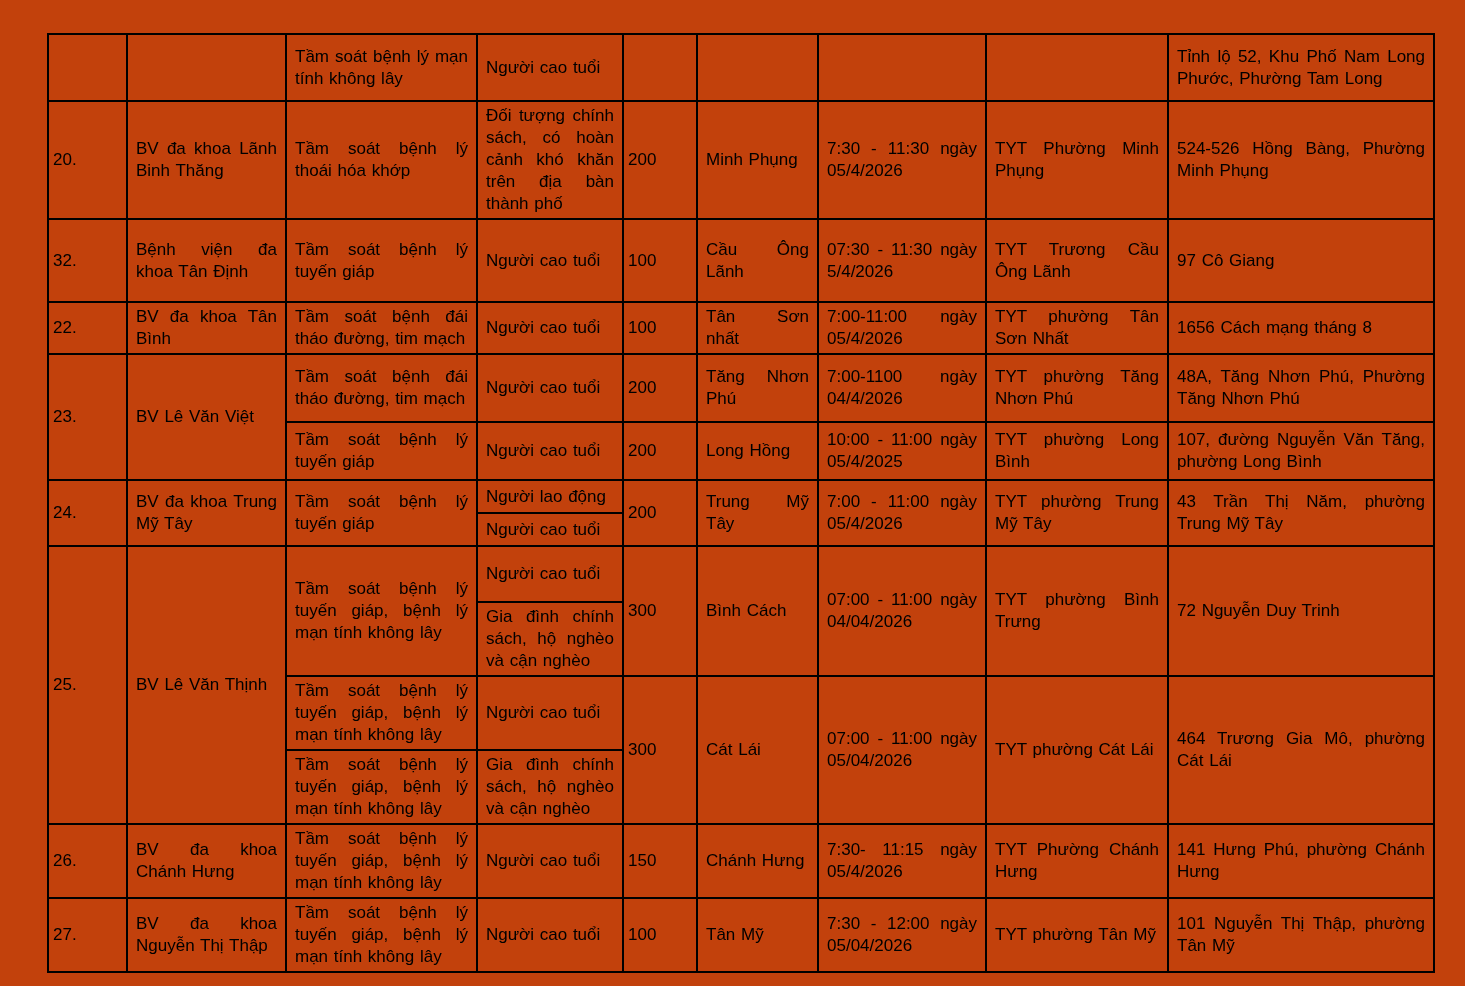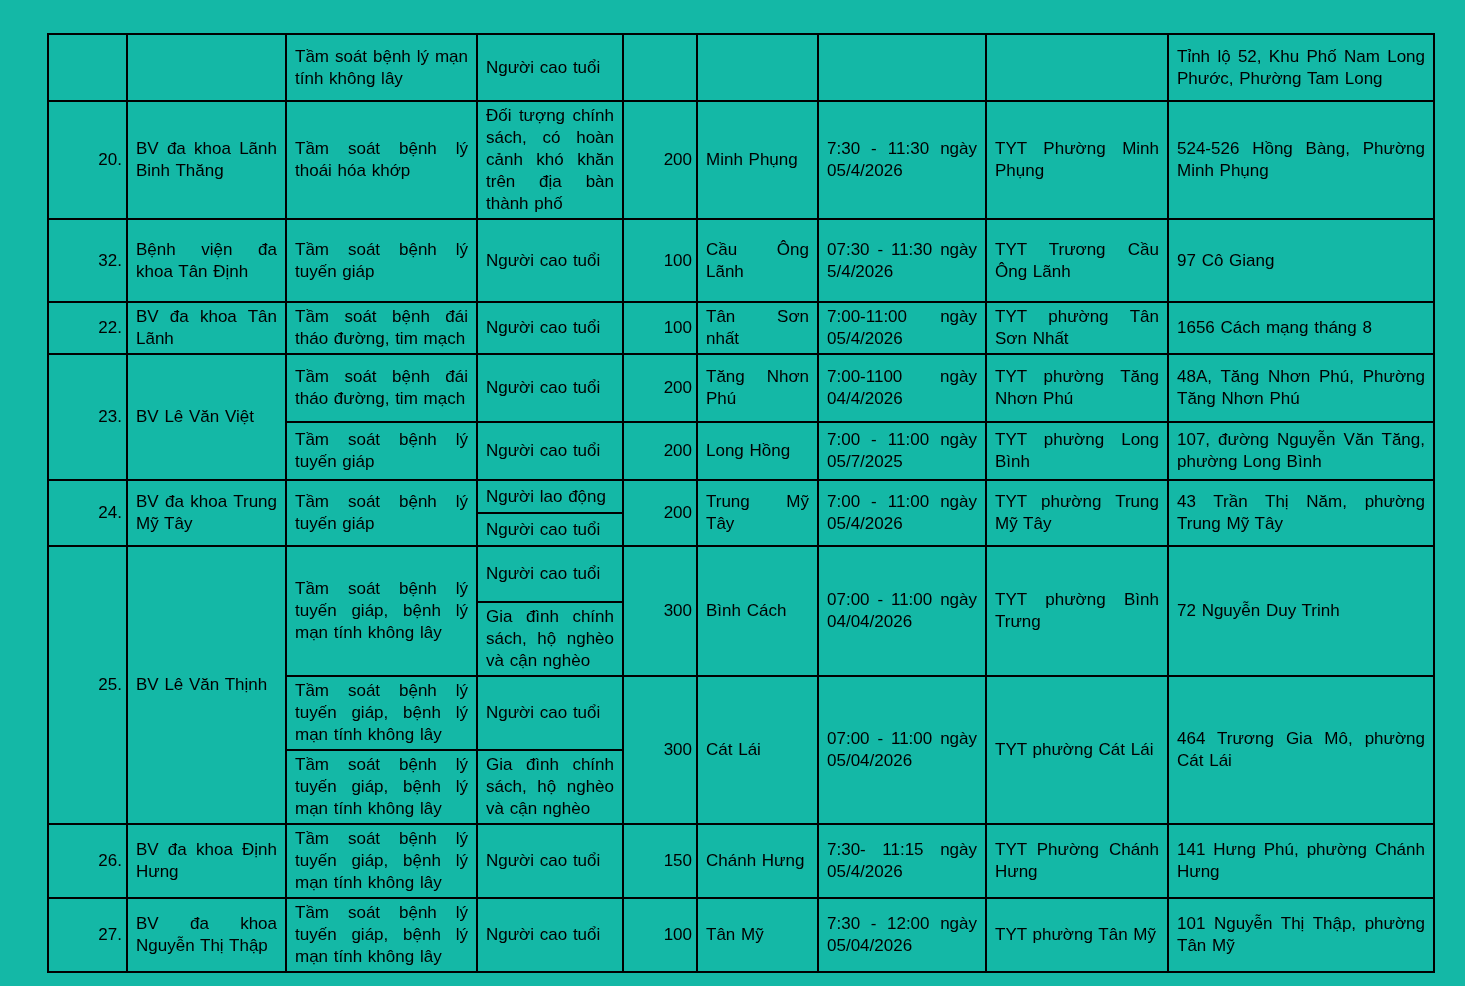--- a/index.html
+++ b/index.html
@@ -1,20 +1,20 @@
 <!DOCTYPE html>
 <html lang="vi"><head>
 <meta charset="utf-8">
 <style>
   html, body { margin: 0; padding: 0; background: #ffffff; }
   .page {
     position: relative;
     width: 1465px;
     height: 986px;
-    background: #14b8a6;
+    background: #c2410c;
     font-family: "Liberation Sans", "DejaVu Sans", sans-serif;
     color: #000000;
   }
   table.sched {
     position: absolute;
     left: 47px;
     top: 33px;
     width: 1386px;
     border-collapse: collapse;
     table-layout: fixed;
@@ -23,21 +23,21 @@
     border: 2px solid #000000;
     vertical-align: middle;
     padding: 3px 8px;
     font-size: 17px;
     line-height: 22px;
     text-align: justify;
     overflow: hidden;
     word-spacing: 1px;
   }
   table.sched td.center {
-    text-align: right;
+    text-align: left;
     padding: 3px 4px;
   }
 </style>
 </head>
 <body>
 
 <div class="page">
   <table class="sched">
     <colgroup>
       <col style="width:79px">
@@ -83,21 +83,21 @@
       <td>Người cao tuổi</td>
       <td class="center">100</td>
       <td>Cầu Ông Lãnh</td>
       <td>07:30 - 11:30 ngày 5/4/2026</td>
       <td>TYT Trương Cầu Ông Lãnh</td>
       <td>97 Cô Giang</td>
     </tr>
 
     <tr style="height:48px">
       <td class="center">22.</td>
-      <td>BV đa khoa Tân Lãnh</td>
+      <td>BV đa khoa Tân Bình</td>
       <td>Tầm soát bệnh đái tháo đường, tim mạch</td>
       <td>Người cao tuổi</td>
       <td class="center">100</td>
       <td>Tân Sơn nhất</td>
       <td>7:00-11:00 ngày 05/4/2026</td>
       <td>TYT phường Tân Sơn Nhất</td>
       <td>1656 Cách mạng tháng 8</td>
     </tr>
 
     <tr style="height:68px">
@@ -110,21 +110,21 @@
       <td>7:00-1100 ngày 04/4/2026</td>
       <td>TYT phường Tăng Nhơn Phú</td>
       <td>48A, Tăng Nhơn Phú, Phường Tăng Nhơn Phú</td>
     </tr>
 
     <tr style="height:58px">
       <td>Tầm soát bệnh lý tuyến giáp</td>
       <td>Người cao tuổi</td>
       <td class="center">200</td>
       <td>Long Hồng</td>
-      <td>7:00 - 11:00 ngày 05/7/2025</td>
+      <td>10:00 - 11:00 ngày 05/4/2025</td>
       <td>TYT phường Long Bình</td>
       <td>107, đường Nguyễn Văn Tăng, phường Long Bình</td>
     </tr>
 
     <tr style="height:33px">
       <td class="center" rowspan="2">24.</td>
       <td rowspan="2">BV đa khoa Trung Mỹ Tây</td>
       <td rowspan="2">Tầm soát bệnh lý tuyến giáp</td>
       <td>Người lao động</td>
       <td class="center" rowspan="2">200</td>
@@ -161,21 +161,21 @@
       <td rowspan="2">TYT phường Cát Lái</td>
       <td rowspan="2">464 Trương Gia Mô, phường Cát Lái</td>
     </tr>
     <tr style="height:64px">
       <td>Tầm soát bệnh lý tuyến giáp, bệnh lý mạn tính không lây</td>
       <td>Gia đình chính sách, hộ nghèo và cận nghèo</td>
     </tr>
 
     <tr style="height:70px">
       <td class="center">26.</td>
-      <td>BV đa khoa Định Hưng</td>
+      <td>BV đa khoa Chánh Hưng</td>
       <td>Tầm soát bệnh lý tuyến giáp, bệnh lý mạn tính không lây</td>
       <td>Người cao tuổi</td>
       <td class="center">150</td>
       <td>Chánh Hưng</td>
       <td>7:30- 11:15 ngày 05/4/2026</td>
       <td>TYT Phường Chánh Hưng</td>
       <td>141 Hưng Phú, phường Chánh Hưng</td>
     </tr>
 
     <tr style="height:70px">

